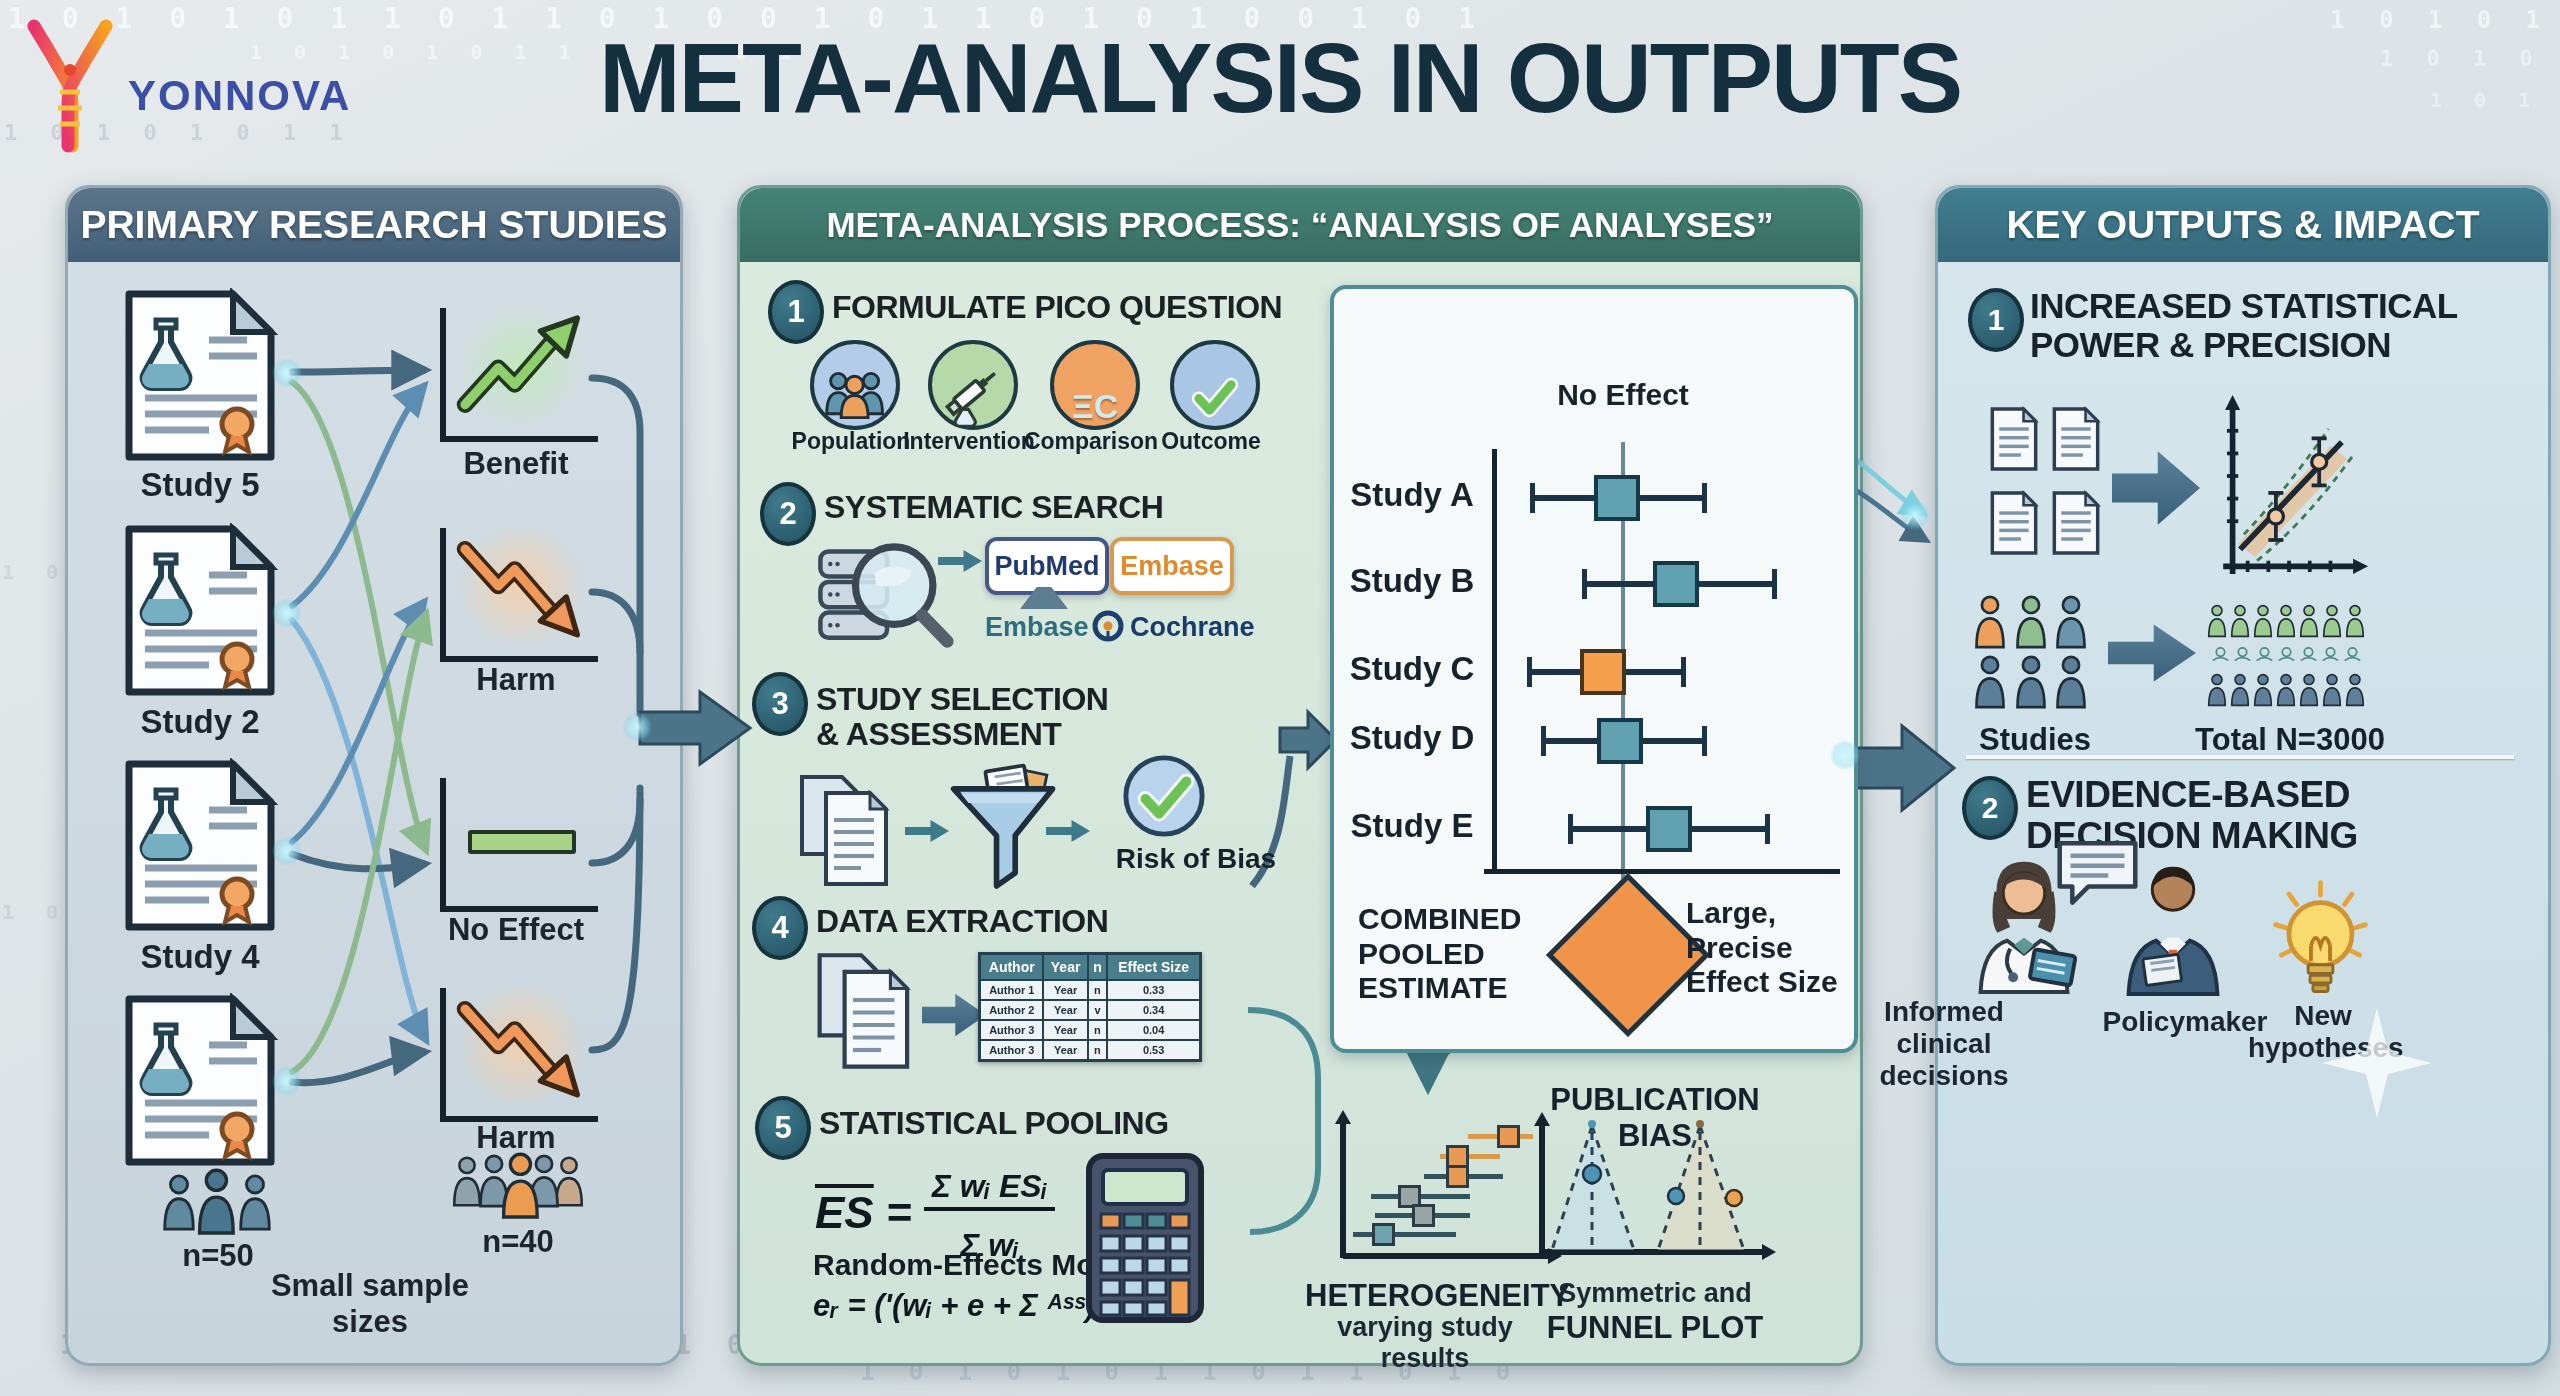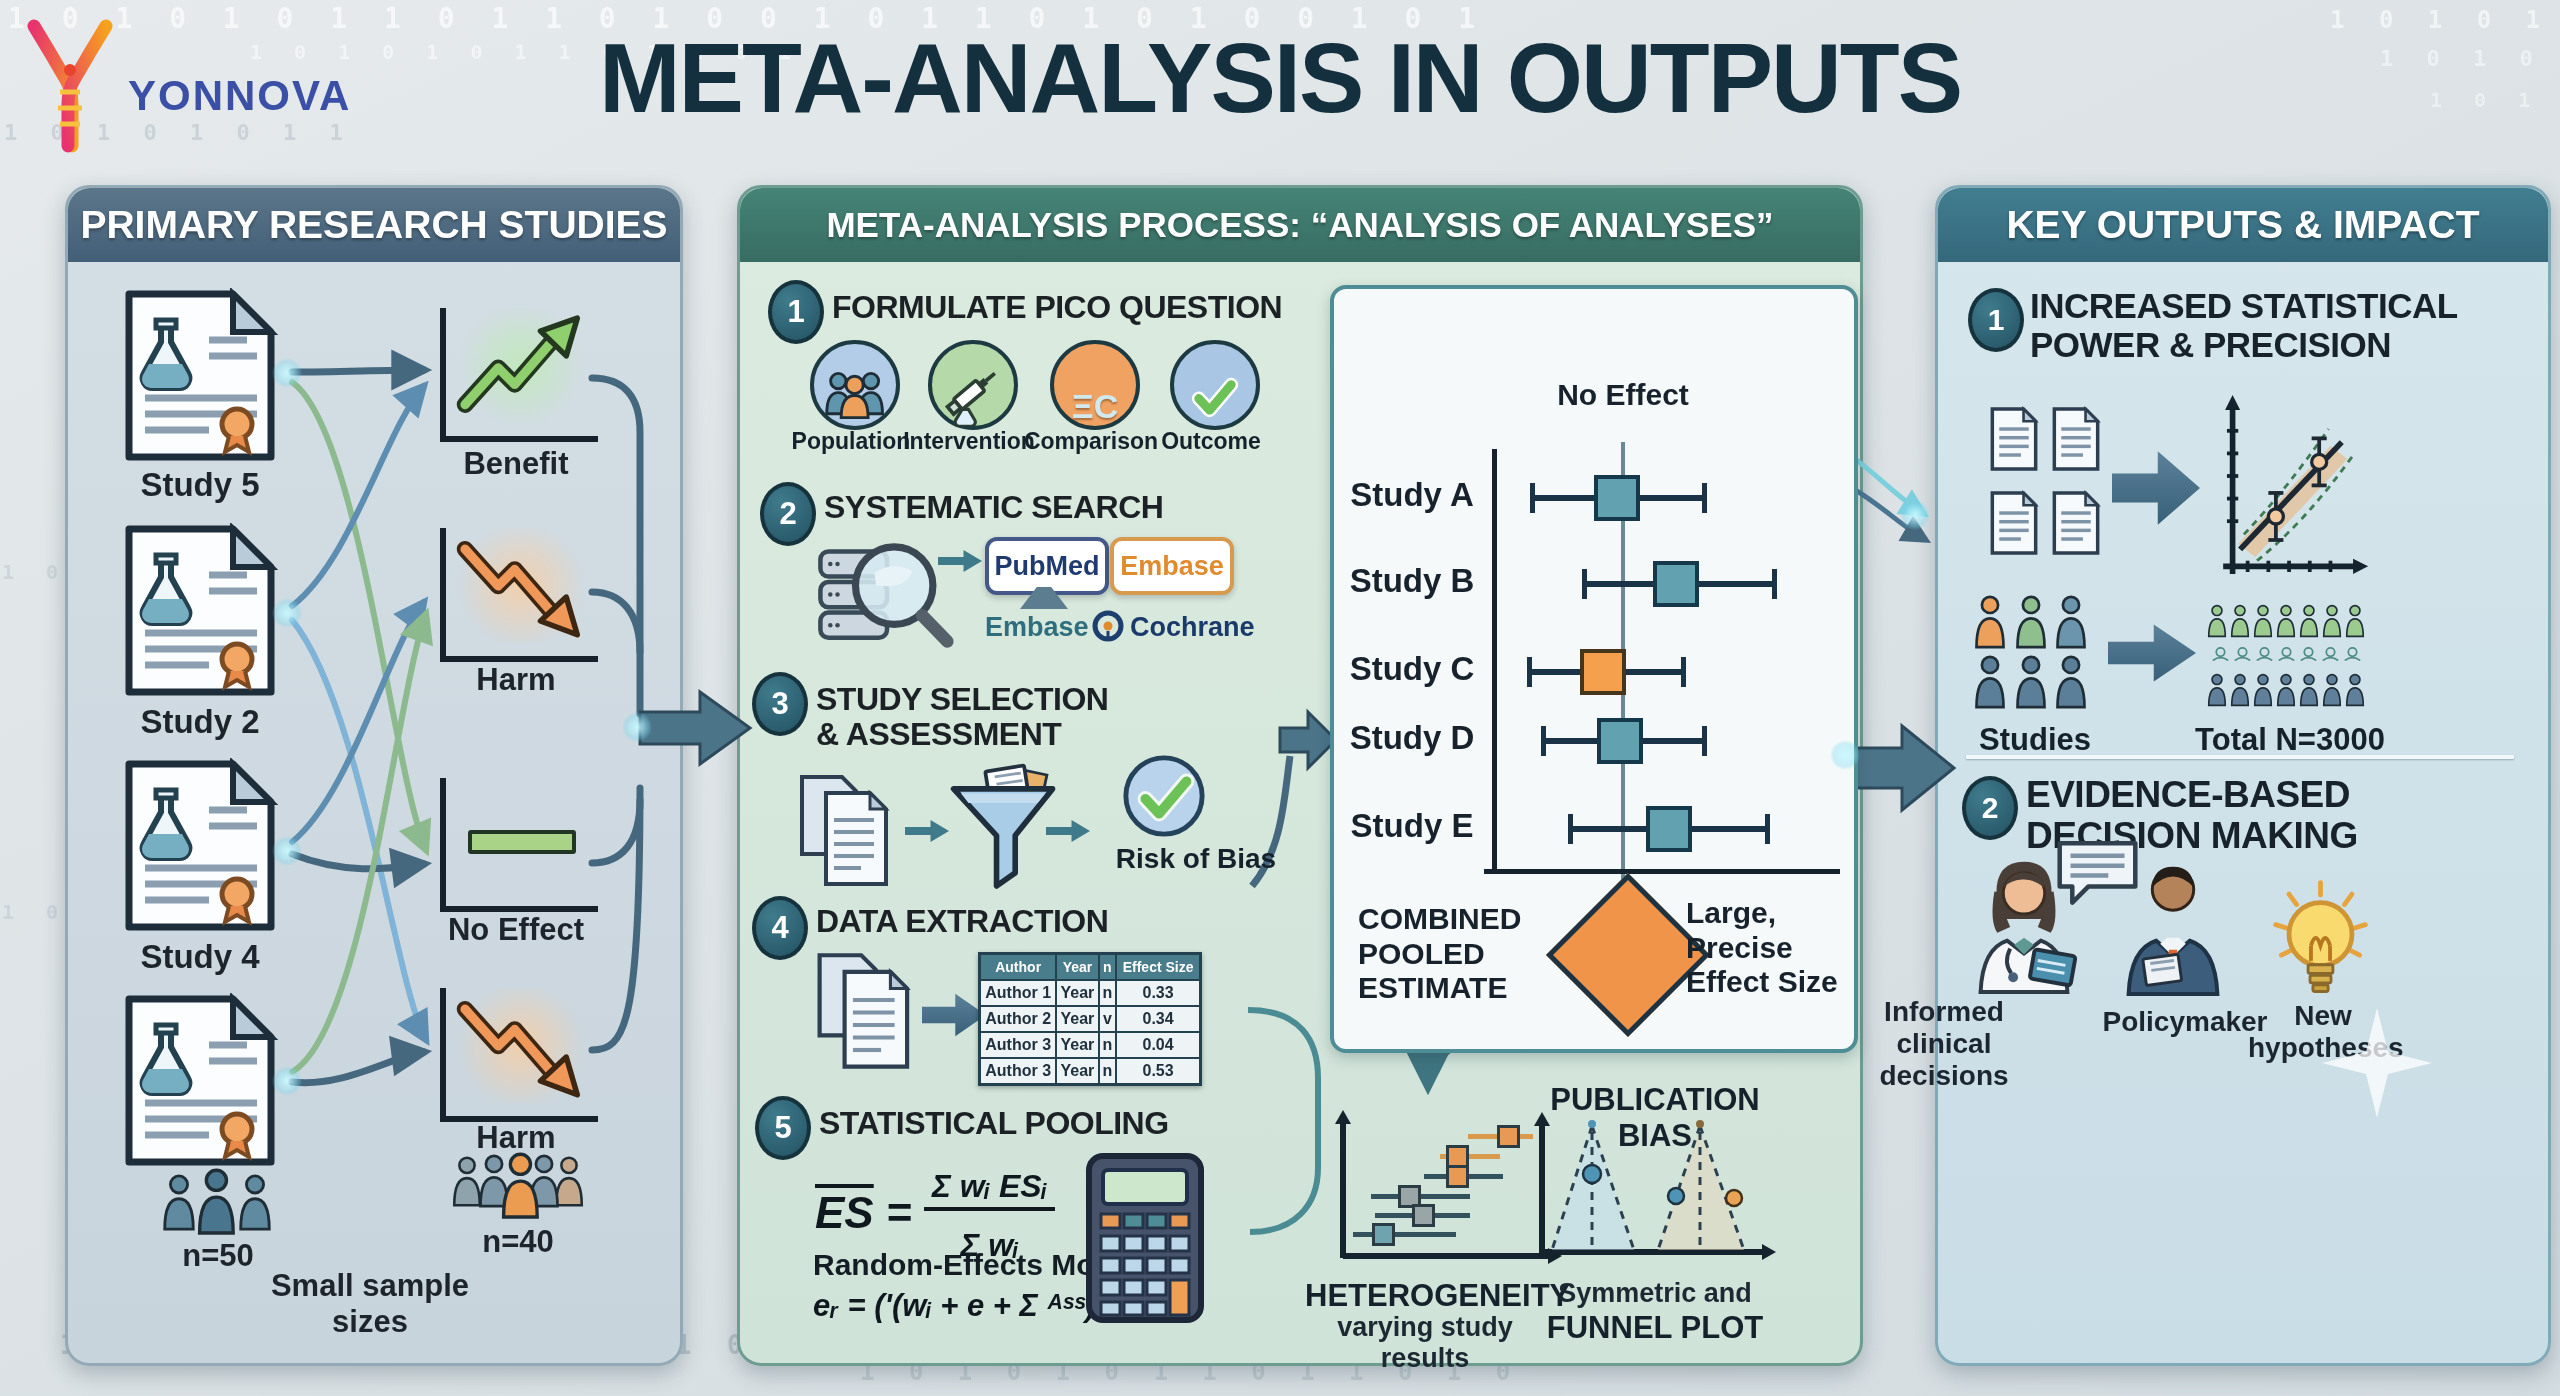--- a/index.html
+++ b/index.html
@@ -42,21 +42,21 @@
   .badge.embase{border-color:#d79a4e;color:#e08b2d;}
   .dbline{font-size:27px;font-weight:800;z-index:3;}
   .mini-arrow{position:absolute;background:#3e7a8a;clip-path:polygon(0 35%,58% 35%,58% 8%,100% 50%,58% 92%,58% 65%,0 65%);z-index:3;}
   .block-arrow{position:absolute;background:linear-gradient(180deg,#5d839b,#375e78);clip-path:polygon(0 32%,52% 32%,52% 4%,100% 50%,52% 96%,52% 68%,0 68%);
       filter:drop-shadow(1px 2px 2px rgba(20,40,55,.4));z-index:3;}
   .risk-label{font-size:28px;font-weight:800;color:#15212b;z-index:3;}
   
   #ext-table{position:absolute;left:978px;top:952px;width:224px;border-collapse:collapse;z-index:3;background:#f2f6f8;
       box-shadow:0 2px 5px rgba(0,0,0,.3);border:3px solid #24414f;}
   #ext-table th{background:#4a7d8c;color:#fff;font-size:14px;font-weight:800;padding:4px 3px;border:2px solid #24414f;}
-  #ext-table td{font-size:16px;font-weight:700;color:#20303c;text-align:center;padding:3px 2px;border:2px solid #24414f;background:#eef4f6;}
+  #ext-table td{font-size:11px;font-weight:700;color:#20303c;text-align:center;padding:3px 2px;border:2px solid #24414f;background:#eef4f6;}
   
   .formula{font-style:italic;color:#10181f;z-index:3;}
   .frac{display:inline-flex;flex-direction:column;align-items:center;vertical-align:middle;}
   .frac .num{border-bottom:4px solid #10181f;padding:0 8px 2px;}
   .frac .den{padding-top:16px;}
   .ovl{text-decoration:overline;text-decoration-thickness:4px;}
   
   #forest-box{position:absolute;left:1330px;top:285px;width:520px;height:760px;background:#f5f9f9;border:4px solid #4e8d95;
       border-radius:16px;z-index:2;box-shadow:0 5px 14px rgba(30,60,70,.25);}
   #forest-header{position:absolute;left:0;right:0;top:0;height:75px;background:#c2dde4;border-radius:12px 12px 0 0;

